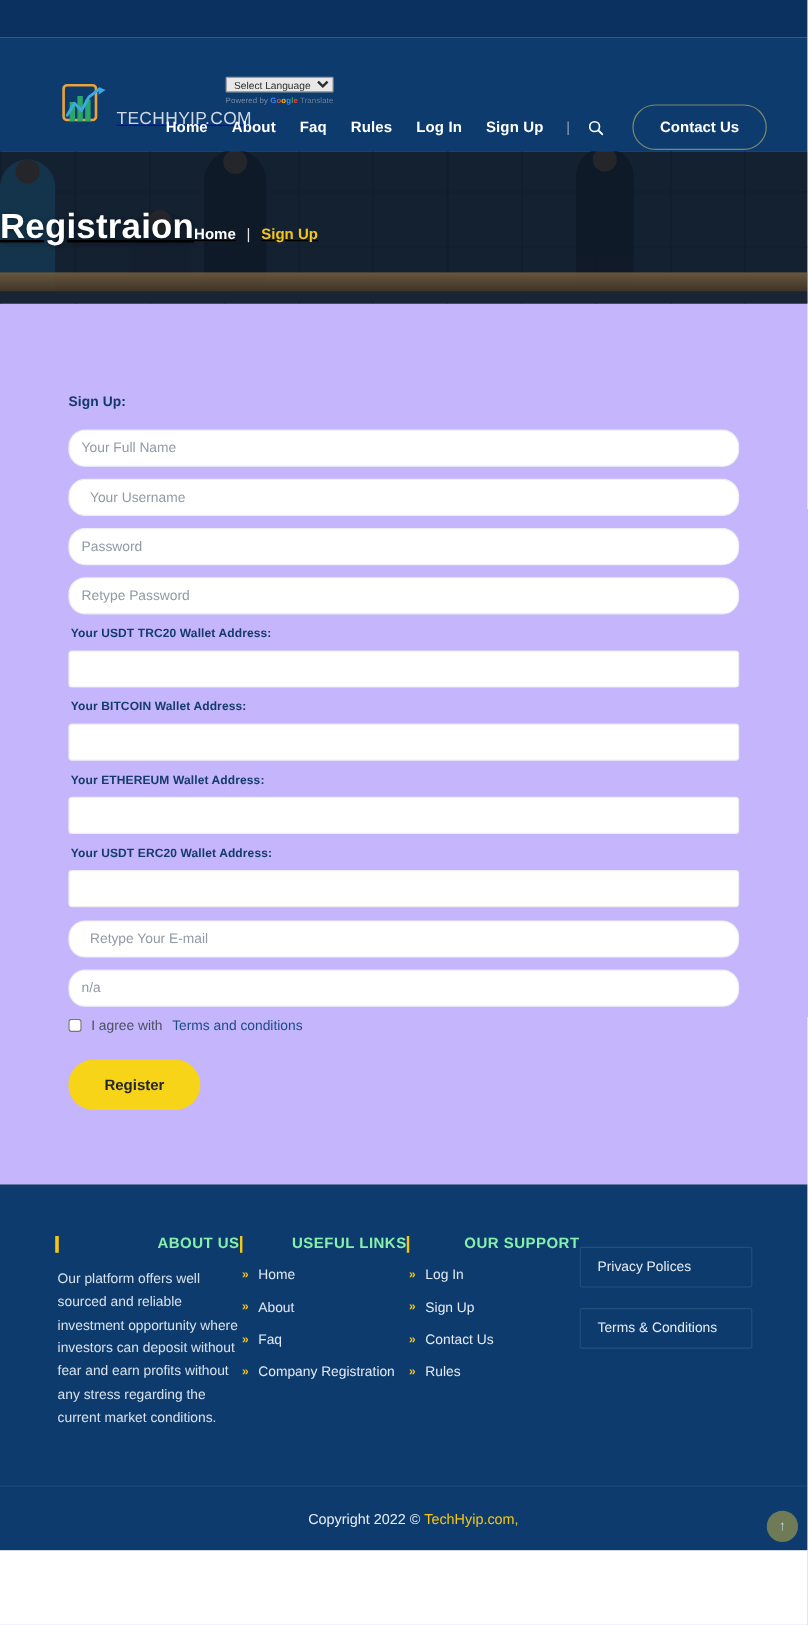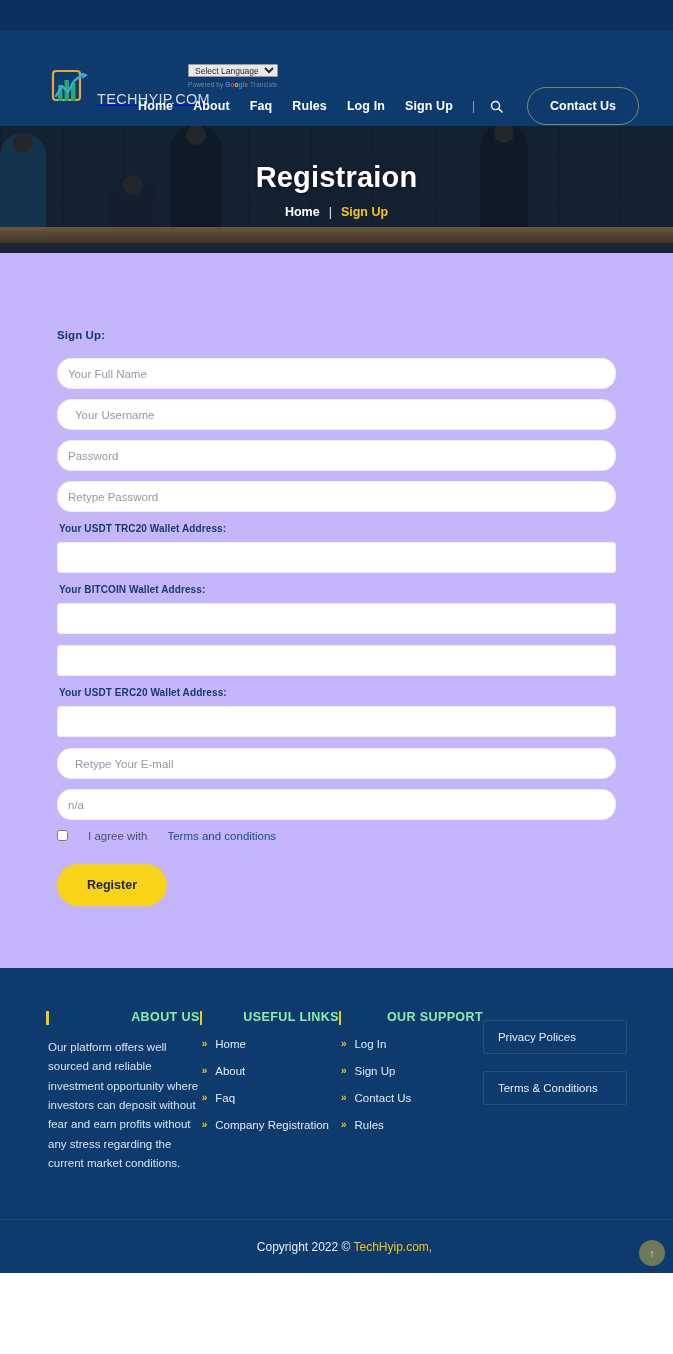--- a/index.html
+++ b/index.html
@@ -158,24 +158,23 @@
   .fig.f2 { left: 108px; width: 50px; height: 66px; background:#1b232e; border-radius: 26px 26px 0 0;}
   .fig.f3 { left: 170px; width: 52px; height: 116px; background:#131a24; border-radius: 26px 26px 0 0;}
   .fig.f4 { left: 480px; width: 48px; height: 118px; background:#141b25; border-radius: 24px 24px 0 0;}
   .fig-head { position:absolute; top:-0px; left:50%; transform:translateX(-50%); width:20px; height:20px; border-radius:50%; background:#3c3127; }
   .hero-veil { position:absolute; inset:0; background: rgba(10,26,48,.42); }
 
   .hero-content {
     position: absolute;
     inset: 0;
     display: flex;
-    flex-direction: column;
-    align-items: center;
-    justify-content: center;
+    align-items: center;
     z-index: 5;
+    text-decoration: underline;
   }
   .hero-title {
     color: #ffffff;
     font-size: 29px;
     font-weight: 700;
     letter-spacing: .2px;
     text-shadow: 0 1px 4px rgba(0,0,0,.4);
   }
   .hero-crumbs {
     margin-top: 11px;
@@ -231,21 +230,21 @@
     margin-bottom: 11px;
     padding: 0 10px;
     font-size: 11.5px;
     color: #3d4450;
     font-family: "Liberation Sans", sans-serif;
     outline: none;
     display: block;
   }
   .agree-row {
     display: flex;
-    gap: 20px;
+    gap: 8px;
     margin-top: 8px;
     font-size: 11.5px;
     color: #4a5260;
   }
   .agree-row input[type=checkbox] {
     width: 11px; height: 11px; margin: 0; cursor: pointer;
   }
   .agree-row .terms-link {
     color: #1b4c86;
     font-weight: 400;
@@ -442,20 +441,21 @@
     <input class="field indent" type="text" placeholder="Your Username" style="">
     <input class="field" type="password" placeholder="Password" style="">
     <input class="field" type="password" placeholder="Retype Password" style="">
 
     <div class="wallet-label">Your USDT TRC20 Wallet Address:</div>
     <input class="wallet-box" type="text" style="">
 
     <div class="wallet-label">Your BITCOIN Wallet Address:</div>
     <input class="wallet-box" type="text" style="">
 
+    <div class="wallet-label">Your ETHEREUM Wallet Address:</div>
     <input class="wallet-box" type="text" style="">
 
     <div class="wallet-label">Your USDT ERC20 Wallet Address:</div>
     <input class="wallet-box" type="text" style="">
 
     <input class="field indent" type="email" placeholder="Retype Your E-mail" style="">
     <input class="field" type="text" placeholder="n/a" style="">
 
     <label class="agree-row">
       <input type="checkbox" style="">

